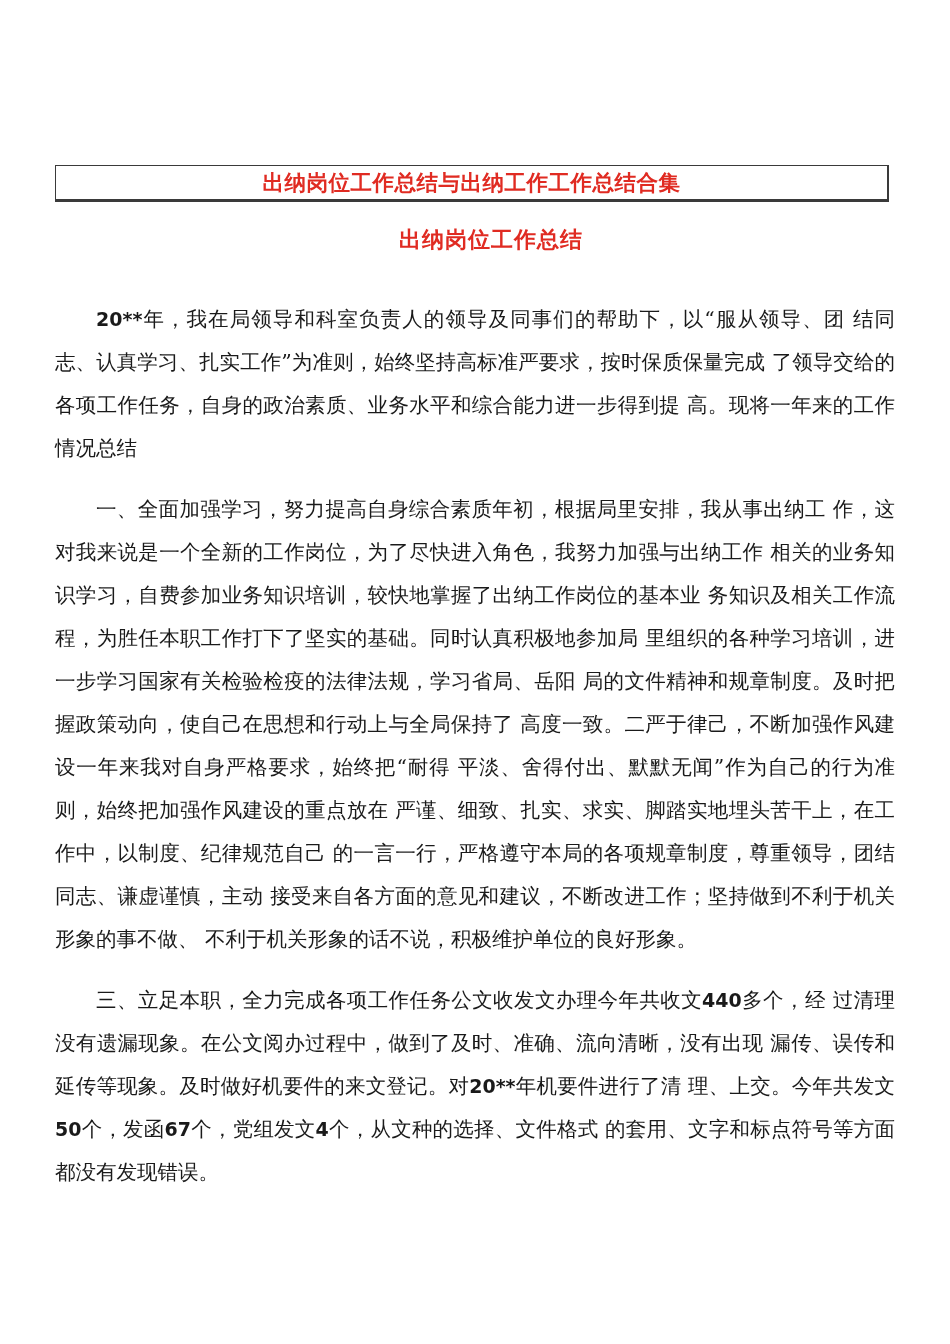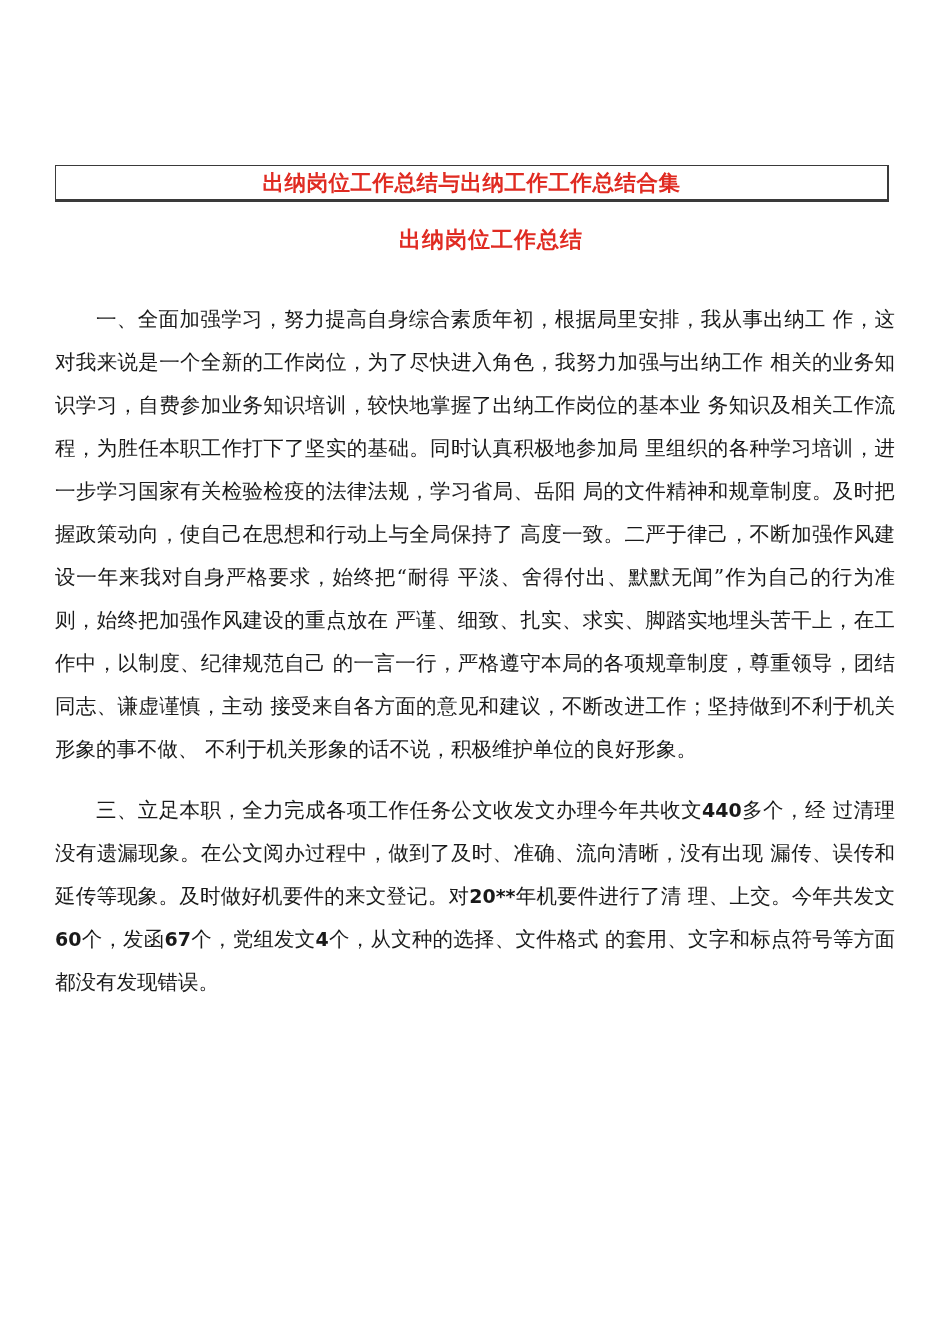--- a/index.html
+++ b/index.html
@@ -90,17 +90,18 @@
 
 <div class="page">
 
   <div class="title-box" style="border-color: rgb(58, 58, 58);">
     <span class="title-text" style="color: rgb(224, 43, 34);">出纳岗位工作总结与出纳工作工作总结合集</span>
   </div>
 
   <div class="subtitle" style="color: rgb(224, 43, 34);">出纳岗位工作总结</div>
 
   <div class="body-area">
+    <p class="para"><span class="num">20**</span>年，我在局领导和科室负责人的领导及同事们的帮助下，以“服从领导、团 结同志、认真学习、扎实工作”为准则，始终坚持高标准严要求，按时保质保量完成 了领导交给的各项工作任务，自身的政治素质、业务水平和综合能力进一步得到提 高。现将一年来的工作情况总结</p>
     <p class="para">一、全面加强学习，努力提高自身综合素质年初，根据局里安排，我从事出纳工 作，这对我来说是一个全新的工作岗位，为了尽快进入角色，我努力加强与出纳工作 相关的业务知识学习，自费参加业务知识培训，较快地掌握了出纳工作岗位的基本业 务知识及相关工作流程，为胜任本职工作打下了坚实的基础。同时认真积极地参加局 里组织的各种学习培训，进一步学习国家有关检验检疫的法律法规，学习省局、岳阳 局的文件精神和规章制度。及时把握政策动向，使自己在思想和行动上与全局保持了 高度一致。二严于律己，不断加强作风建设一年来我对自身严格要求，始终把“耐得 平淡、舍得付出、默默无闻”作为自己的行为准则，始终把加强作风建设的重点放在 严谨、细致、扎实、求实、脚踏实地埋头苦干上，在工作中，以制度、纪律规范自己 的一言一行，严格遵守本局的各项规章制度，尊重领导，团结同志、谦虚谨慎，主动 接受来自各方面的意见和建议，不断改进工作；坚持做到不利于机关形象的事不做、 不利于机关形象的话不说，积极维护单位的良好形象。</p>
-    <p class="para">三、立足本职，全力完成各项工作任务公文收发文办理今年共收文<span class="num">440</span>多个，经 过清理没有遗漏现象。在公文阅办过程中，做到了及时、准确、流向清晰，没有出现 漏传、误传和延传等现象。及时做好机要件的来文登记。对<span class="num">20**</span>年机要件进行了清 理、上交。今年共发文<span class="num">60</span>个，发函<span class="num">67</span>个，党组发文<span class="num">4</span>个，从文种的选择、文件格式 的套用、文字和标点符号等方面都没有发现错误。</p>
+    <p class="para">三、立足本职，全力完成各项工作任务公文收发文办理今年共收文<span class="num">440</span>多个，经 过清理没有遗漏现象。在公文阅办过程中，做到了及时、准确、流向清晰，没有出现 漏传、误传和延传等现象。及时做好机要件的来文登记。对<span class="num">20**</span>年机要件进行了清 理、上交。今年共发文<span class="num">50</span>个，发函<span class="num">67</span>个，党组发文<span class="num">4</span>个，从文种的选择、文件格式 的套用、文字和标点符号等方面都没有发现错误。</p>
   </div>
 
 </div>
 
 </body></html>

